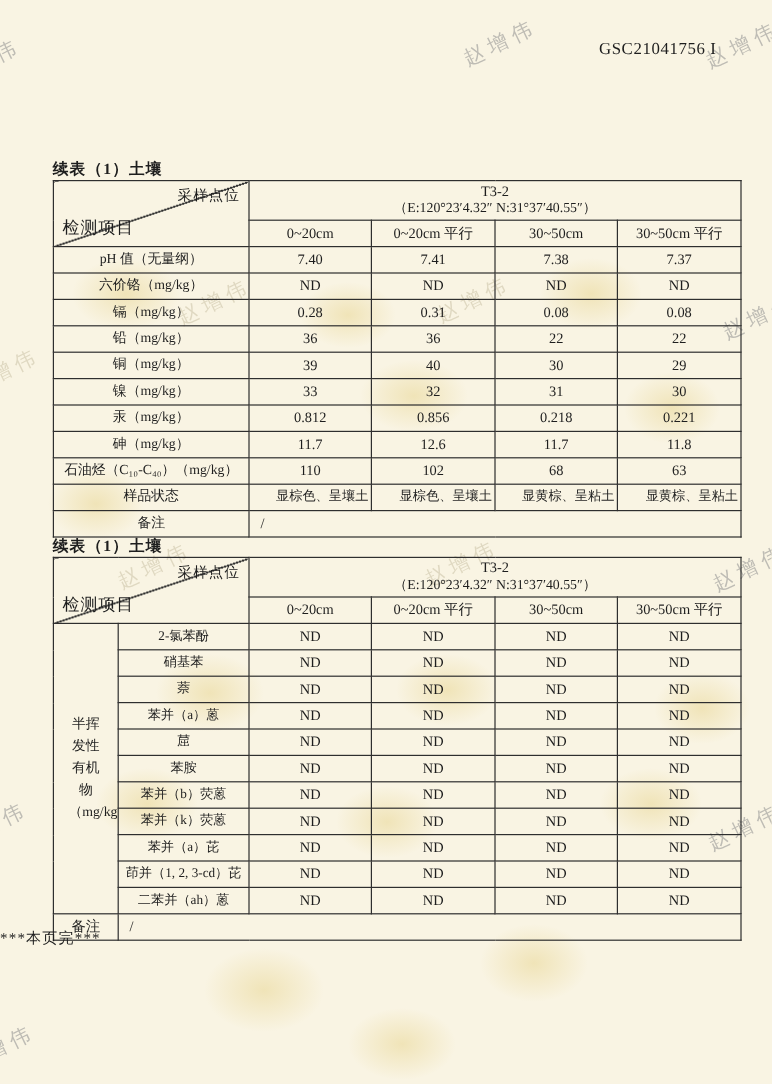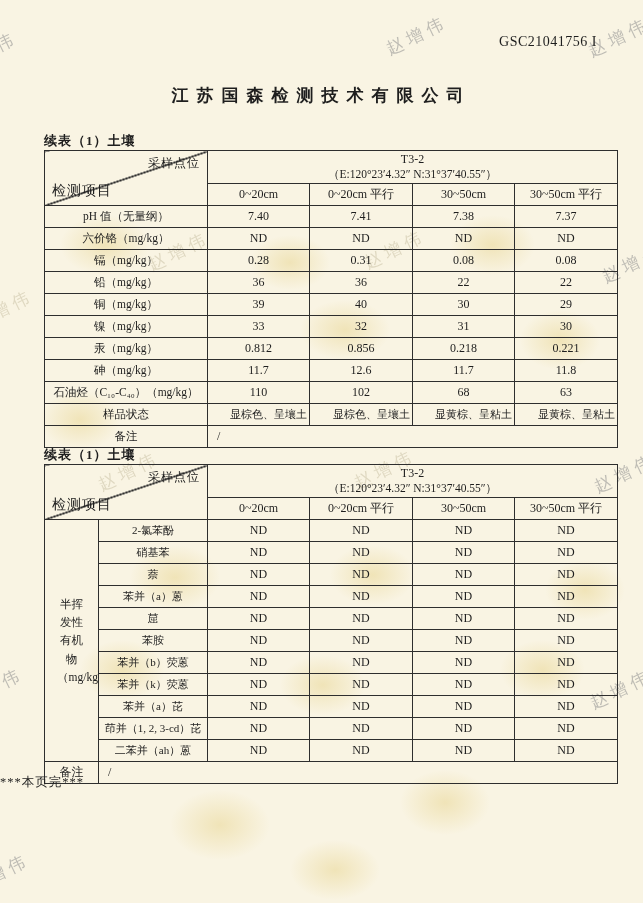--- a/index.html
+++ b/index.html
@@ -99,21 +99,20 @@
   <div class="blob" style="left:400px;top:770px;width:90px;height:65px"></div>
   <div class="blob" style="left:290px;top:840px;width:90px;height:60px"></div>
 </div>
 
 <div class="content">
 
   <div class="doc-head">
     <div class="doc-number">GSC21041756 I</div>
   </div>
 
-  <div class="company-title">江苏国森检测技术有限公司</div>
 
   <div class="section-label s1">续表（1）土壤</div>
 
   <table class="t1">
     <colgroup>
       <col style="width:163px">
         <col style="width:102px">
         <col style="width:103px">
         <col style="width:102px">
         <col style="width:103px">

